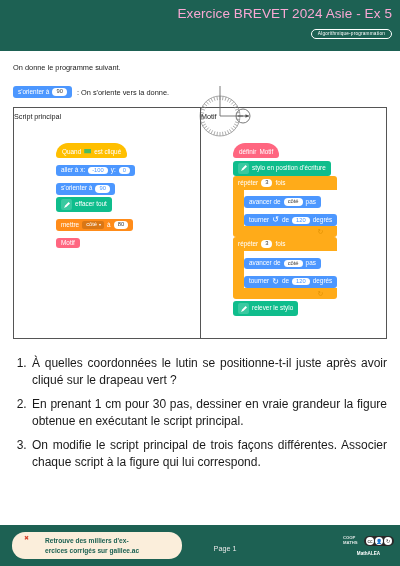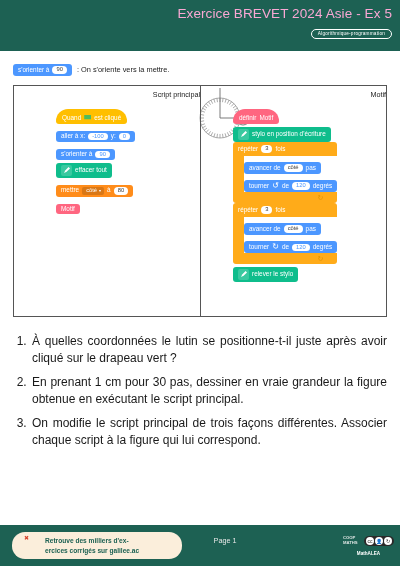--- a/index.html
+++ b/index.html
@@ -147,24 +147,24 @@
   
   .panels {
     margin-top: 9px;
     display: flex;
     border: 1px solid #555555;
     height: 232px;
   }
   .panel { flex: 1 1 50%; padding: 4px 0 0 0; position: relative; }
   .panel + .panel { border-left: 1px solid #555555; }
   .panel-title {
-    text-align: right;
+    text-align: left;
     font-size: 7.2px;
     color: #1a1a1a;
-    margin-bottom: 7px;
+    margin-bottom: 19px;
   }
   .stack { padding-left: 42px; }
   .stack-r { padding-left: 32px; }
 
   
   .hat {
     background: #ffbf00;
     border-radius: 12px 12px 3px 3px;
     padding: 6px 6px 3px 6px;
     display: inline-flex; align-items: center; gap: 3px;
@@ -257,21 +257,21 @@
   .foot-pill span {
     font-size: 6.6px; font-weight: bold; color: #1d6153;
     line-height: 1.45;
   }
   .foot-star {
     position: absolute; left: 24px; top: 9px;
     color: #d4452e; font-size: 6px;
   }
   .foot-page {
     position: absolute;
-    left: 185px; top: 0; width: 80px; height: 30px;
+    left: 185px; top: 8px; width: 80px; height: 30px;
     display: flex; align-items: center; justify-content: center;
     color: #e8e8e8; font-size: 7.2px;
   }
   .foot-right {
     position: absolute;
     right: 6px; top: 6px;
     text-align: center;
   }
   .coop {
     display: inline-flex; align-items: center; gap: 2px;
@@ -304,20 +304,21 @@
 <div class="header">
   <div class="head-right">
     <div class="head-title">Exercice BREVET 2024 Asie - Ex 5</div>
     <span class="head-badge">Algorithmique-programmation</span>
   </div>
 </div>
 
 <div class="page">
 
   <div class="intro">
+    <p>On donne le programme suivant.</p>
   </div>
 
   <svg class="compass" viewBox="0 0 72 55">
     <circle cx="32" cy="32" r="20" fill="none" stroke="#8a8a8a" stroke-width="0.7"></circle>
     <g stroke="#8a8a8a" stroke-width="0.7">
       <line x1="32" y1="12" x2="32" y2="16"></line>
         <line x1="38.2" y1="12.9" x2="37" y2="16.7"></line>
       <line x1="43.7" y1="15.5" x2="41.4" y2="18.7"></line>
         <line x1="48" y1="19.6" x2="45" y2="22"></line>
       <line x1="50.8" y1="24.9" x2="47.1" y2="26.2"></line>
@@ -362,21 +363,21 @@
     <circle cx="55" cy="32" r="7" fill="none" stroke="#6b6b6b" stroke-width="0.9"></circle>
     <line x1="50" y1="32" x2="61" y2="32" stroke="#4b4b4b" stroke-width="0.9"></line>
     <polygon points="61,32 57.5,30.3 57.5,33.7" fill="#4b4b4b"></polygon>
   </svg>
 
   <div class="rappel-row">
     <span class="blk blk-motion">
       <span>s'orienter à</span>
       <span class="oval">90</span>
     </span>
-    <span class="rappel-note">: On s'oriente vers la mettre.</span>
+    <span class="rappel-note">: On s'oriente vers la donne.</span>
   </div>
 
   <div class="panels">
 
     <div class="panel">
       <div class="panel-title">Script principal</div>
       <div class="stack">
 
         <div class="hat">
           <span>Quand</span>

